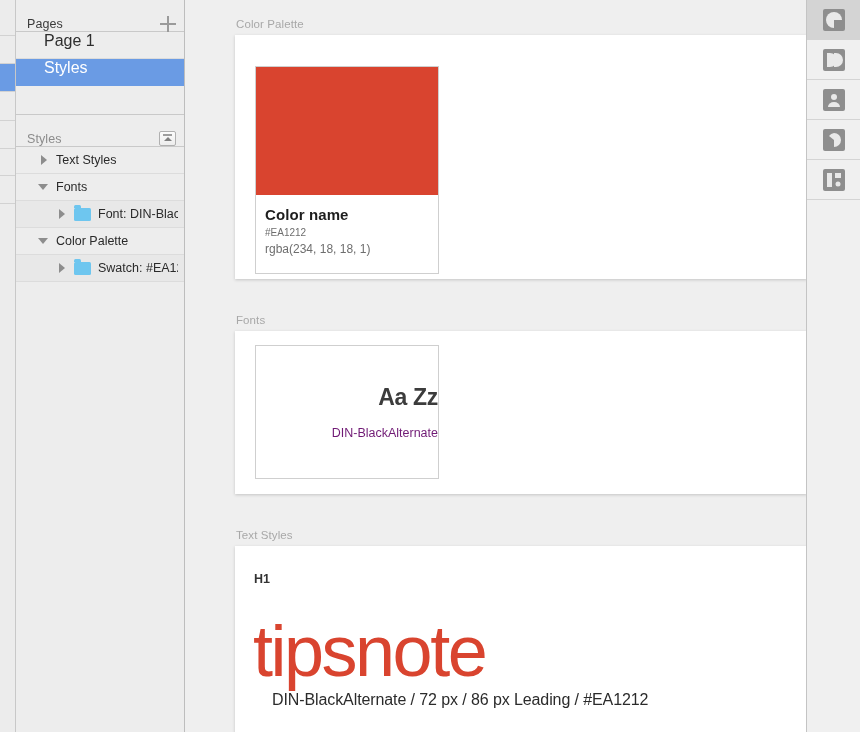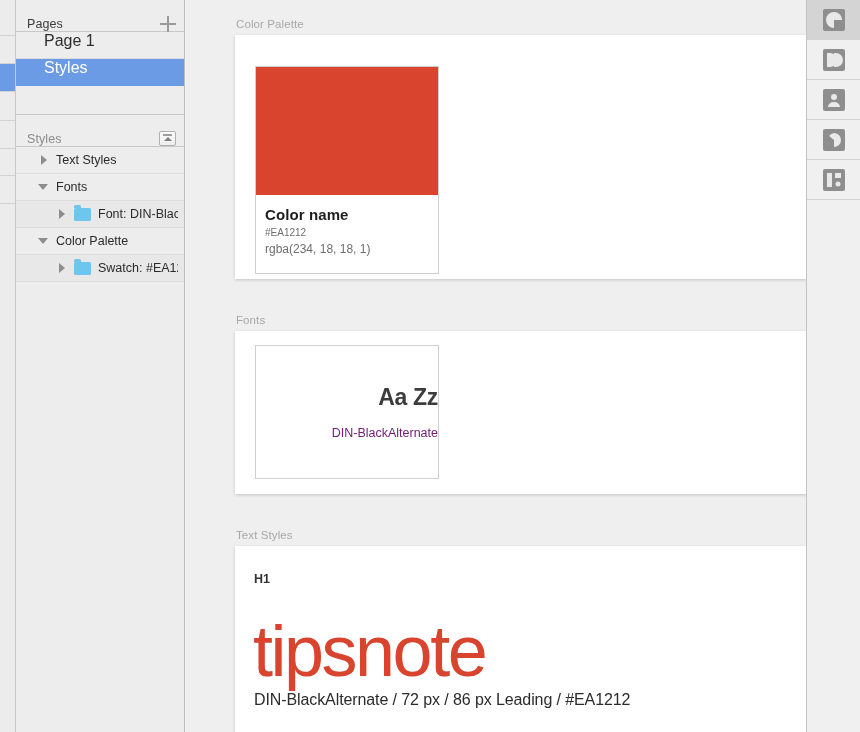--- a/index.html
+++ b/index.html
@@ -267,21 +267,21 @@
     left: 18px; top: 50px;
     font-size: 72px;
     line-height: 86px;
     font-weight: normal;
     color: #d9442f;
     letter-spacing: -2.5px;
     margin-top: 12px;
   }
   .ts-spec {
     position: absolute;
-    left: 19px; top: 145px;
+    left: 37px; top: 145px;
     font-size: 16px;
     color: #2b2b2b;
     letter-spacing: -0.1px;
   }
 
   
   .right-rail {
     width: 54px; flex: 0 0 54px;
     height: 732px;
     background: #efefef;

